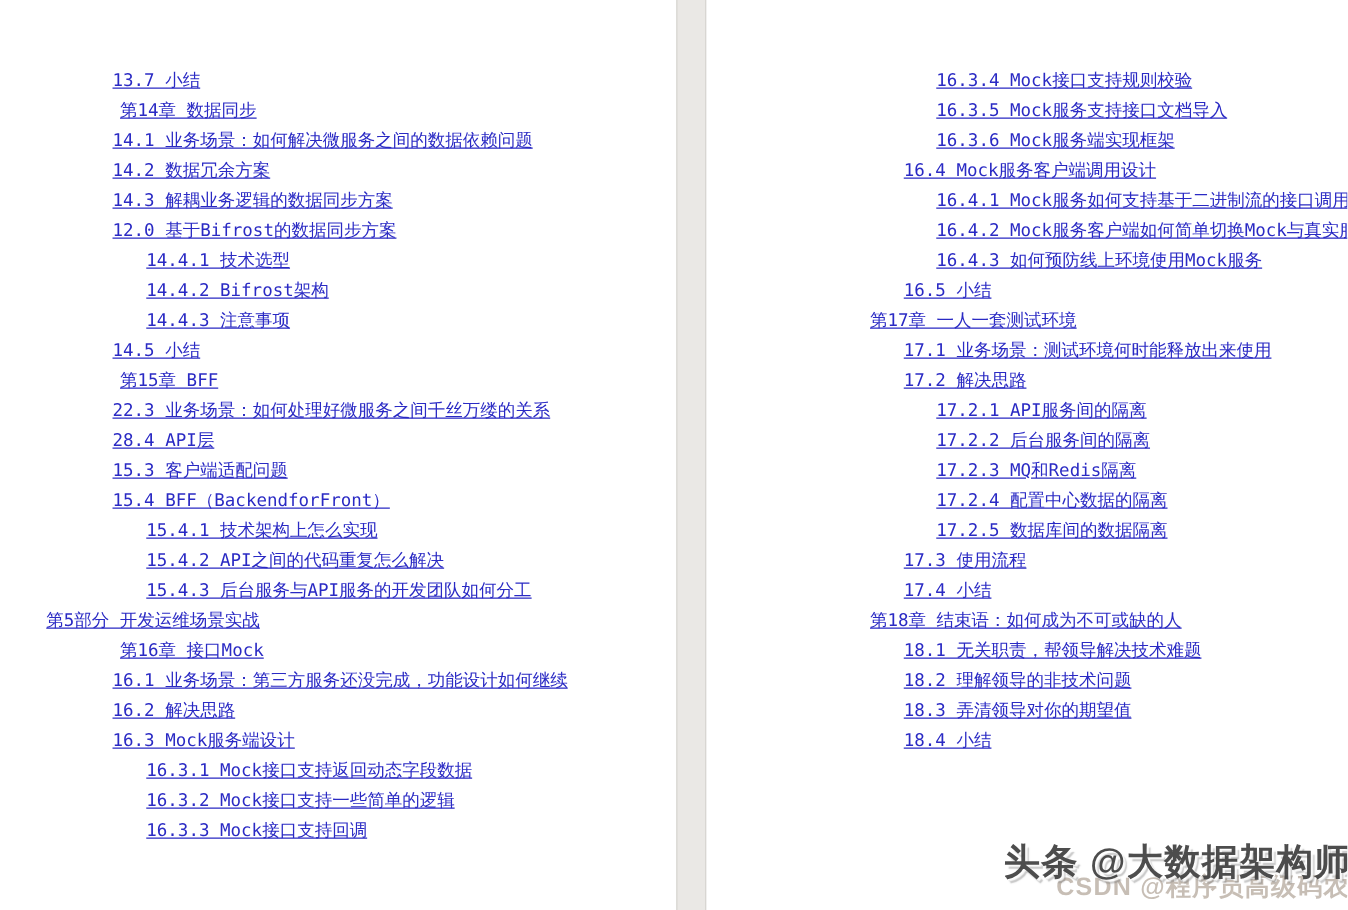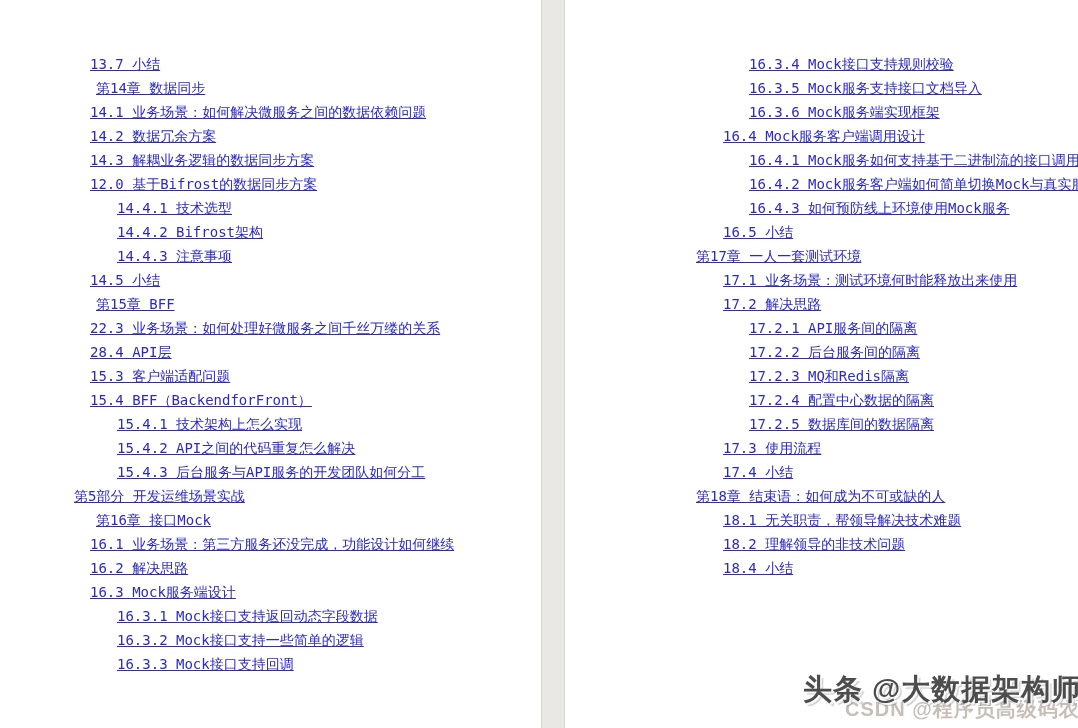--- a/index.html
+++ b/index.html
@@ -30,21 +30,21 @@
     line-height: 24px;
     white-space: nowrap;
     overflow: visible;
   }
   .toc-link {
     color: var(--link-color, #2a2ac4);
     text-decoration: underline;
     font-size: 14px;
     cursor: pointer;
   }
-  #toc-left  .lvl0 { padding-left: 37px; margin-left: 37px; }
+  #toc-left  .lvl0 { padding-left: 37px; }
   #toc-left  .lvl1 { padding-left: 64px; margin-left: 32px; }
   #toc-left  .lvl2 { padding-left: 90px; }
   #toc-left  .lvl3 { padding-left: 117px; }
   #toc-right .lvl1 { padding-left: 129px; }
   #toc-right .lvl2 { padding-left: 156px; }
   #toc-right .lvl3 { padding-left: 182px; }
   #wm-primary {
     position: absolute;
     left: 803px;
     top: 670px;
@@ -121,19 +121,20 @@
       <div class="toc-row lvl3"><a class="toc-link" href="#">17.2.1 API服务间的隔离</a></div>
       <div class="toc-row lvl3"><a class="toc-link" href="#">17.2.2 后台服务间的隔离</a></div>
       <div class="toc-row lvl3"><a class="toc-link" href="#">17.2.3 MQ和Redis隔离</a></div>
       <div class="toc-row lvl3"><a class="toc-link" href="#">17.2.4 配置中心数据的隔离</a></div>
       <div class="toc-row lvl3"><a class="toc-link" href="#">17.2.5 数据库间的数据隔离</a></div>
       <div class="toc-row lvl2"><a class="toc-link" href="#">17.3 使用流程</a></div>
       <div class="toc-row lvl2"><a class="toc-link" href="#">17.4 小结</a></div>
       <div class="toc-row lvl1"><a class="toc-link" href="#">第18章 结束语：如何成为不可或缺的人</a></div>
       <div class="toc-row lvl2"><a class="toc-link" href="#">18.1 无关职责，帮领导解决技术难题</a></div>
       <div class="toc-row lvl2"><a class="toc-link" href="#">18.2 理解领导的非技术问题</a></div>
+      <div class="toc-row lvl2"><a class="toc-link" href="#">18.3 弄清领导对你的期望值</a></div>
       <div class="toc-row lvl2"><a class="toc-link" href="#">18.4 小结</a></div>
     </div>
 
   <div id="wm-primary">头条 @大数据架构师</div>
 
   <div id="wm-secondary">CSDN @程序员高级码农.</div>
 </div>
 
 </body></html>

